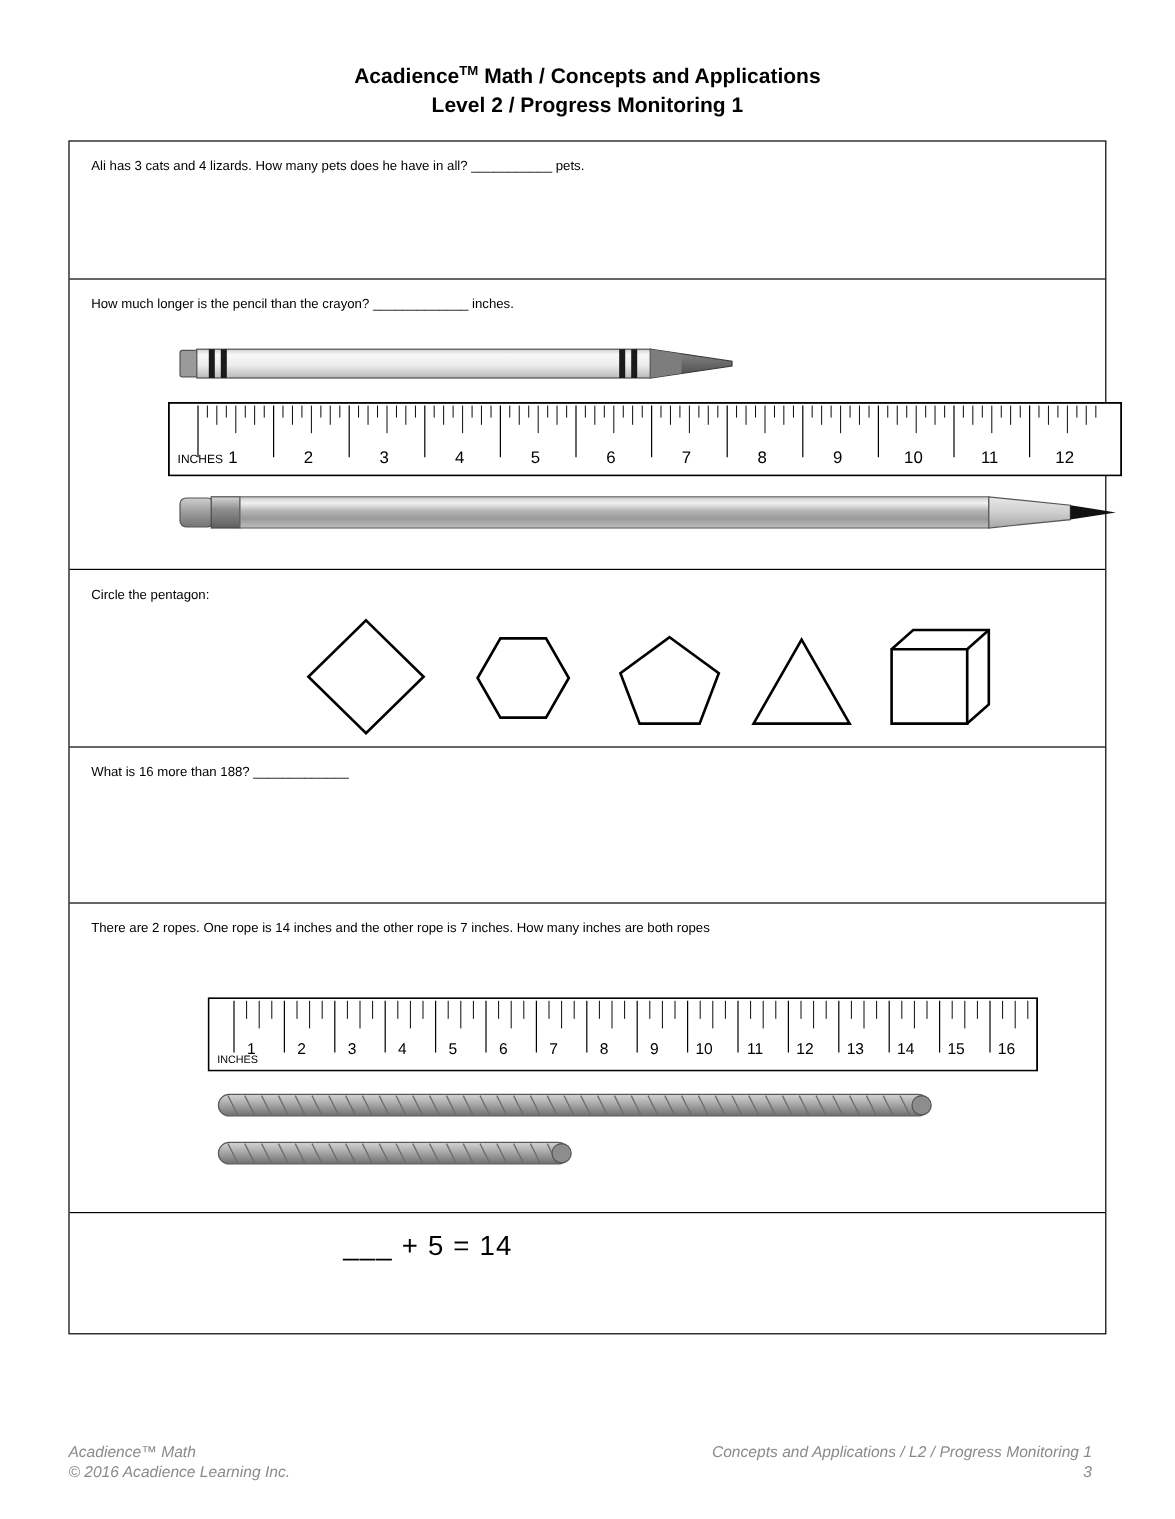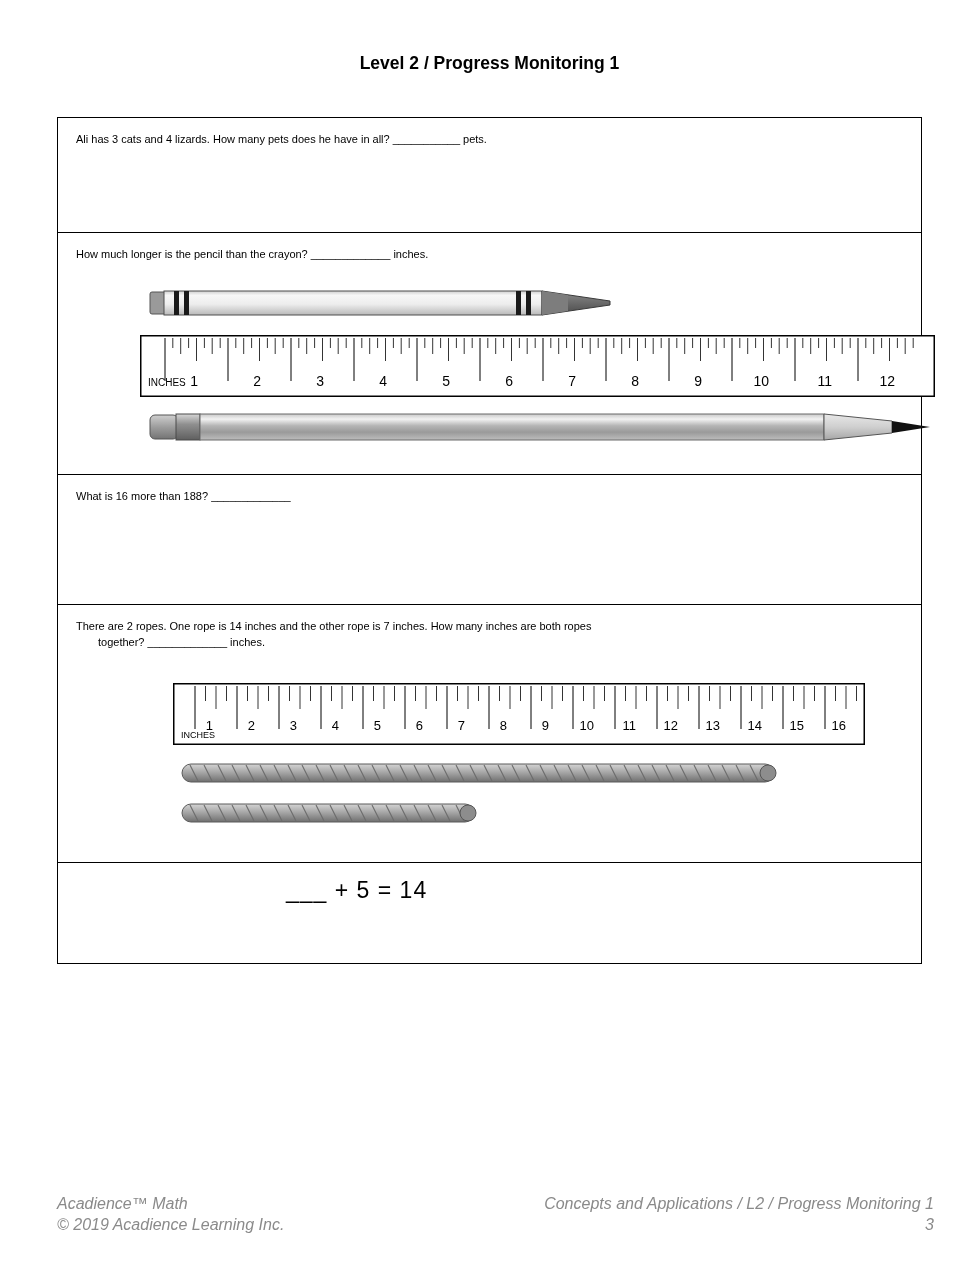--- a/index.html
+++ b/index.html
@@ -72,36 +72,37 @@
   .equation{
     font-size:23px;
     padding-left:228px;
     padding-top:14px;
     letter-spacing:1px;
   }
 
   
   .footer{
     position:absolute;
-    left:57px;right:45px;bottom:30px;
-    font-size:16px;
+    left:57px;right:69px;bottom:30px;
+    font-size:13px;
     font-style:italic;
     color:#8a8a8a;
     display:flex;
     justify-content:space-between;
   }
   .footer .left div, .footer .right div{line-height:1.35;}
   .footer .right{text-align:right;}
 </style>
 </head>
 <body>
 
 <div class="page">
 
   <div class="header">
+    <div><span>Acadience</span><span class="sup">TM</span><span> Math / Concepts and Applications</span></div>
     <div>Level 2 / Progress Monitoring 1</div>
   </div>
 
   <div class="sheet">
 
     <div class="qrow q7">
       <div class="qtext">Ali has 3 cats and 4 lizards. How many pets does he have in all? ___________  pets.</div>
     </div>
 
     <div class="qrow q8">
@@ -286,29 +287,49 @@
           </defs>
           <rect x="2" y="10" width="28" height="24" rx="5" fill="url(#peras)" stroke="#555" stroke-width="1"></rect>
           <rect x="28" y="9" width="24" height="26" fill="url(#pfer)" stroke="#4a4a4a" stroke-width="1"></rect>
           <rect x="52" y="9" width="624" height="26" fill="url(#pbody)" stroke="#6b6b6b" stroke-width="1"></rect>
           <path d="M676 9 L676 35 L744 28 L744 16 Z" fill="url(#pwood)" stroke="#555" stroke-width="1"></path>
           <path d="M744 16 L744 28 L782 22 Z" fill="#111"></path>
         </svg>
       </div>
     </div>
 
+    <div class="qrow q9">
+      <div class="qtext">Circle the pentagon:</div>
+      <div class="shapes">
+        <svg width="620" height="102" viewBox="0 0 620 102">
+          <g fill="none" stroke="#000" stroke-width="2.2">
+
+            <polygon points="52,4 100,51 52,98 4,51"></polygon>
+
+            <polygon points="145,52 164,19 202,19 221,52 202,85 164,85"></polygon>
+
+            <polygon points="305,18 346,48 330,90 280,90 264,48"></polygon>
+
+            <polygon points="415,20 455,90 375,90"></polygon>
+
+            <polygon points="490,28 553,28 553,90 490,90"></polygon>
+            <polyline points="490,28 508,12 571,12 571,74 553,90"></polyline>
+            <line x1="553" y1="28" x2="571" y2="12"></line>
+          </g>
+        </svg>
+      </div>
+    </div>
 
     <div class="qrow q10">
       <div class="qtext">What is 16 more than 188? _____________</div>
     </div>
 
     <div class="qrow q11">
       <div class="qtext">
         <span>There are 2 ropes. One rope is 14 inches and the other rope is 7 inches. How many inches are both ropes</span>
-        <span class="indent">together? _____________  inches.</span>
       </div>
 
       <div class="ruler16">
         <svg width="692" height="62" viewBox="0 0 692 62">
           <rect x="0.75" y="0.75" width="690.5" height="60.5" fill="#fff" stroke="#000" stroke-width="1.5"></rect>
           <g stroke="#000" stroke-width="1">
             <line x1="22" y1="3" x2="22" y2="46"></line>
               <line x1="64" y1="3" x2="64" y2="46"></line>
             <line x1="106" y1="3" x2="106" y2="46"></line>
               <line x1="148" y1="3" x2="148" y2="46"></line>
@@ -486,21 +507,21 @@
 
     <div class="qrow q12">
       <div class="equation">___  +  5  =  14</div>
     </div>
 
   </div>
 
   <div class="footer">
     <div class="left">
       <div>Acadience™ Math</div>
-      <div>© 2019 Acadience Learning Inc.</div>
+      <div>© 2016 Acadience Learning Inc.</div>
     </div>
     <div class="right">
       <div>Concepts and Applications / L2 / Progress Monitoring 1</div>
       <div>3</div>
     </div>
   </div>
 
 </div>
 
 </body></html>

